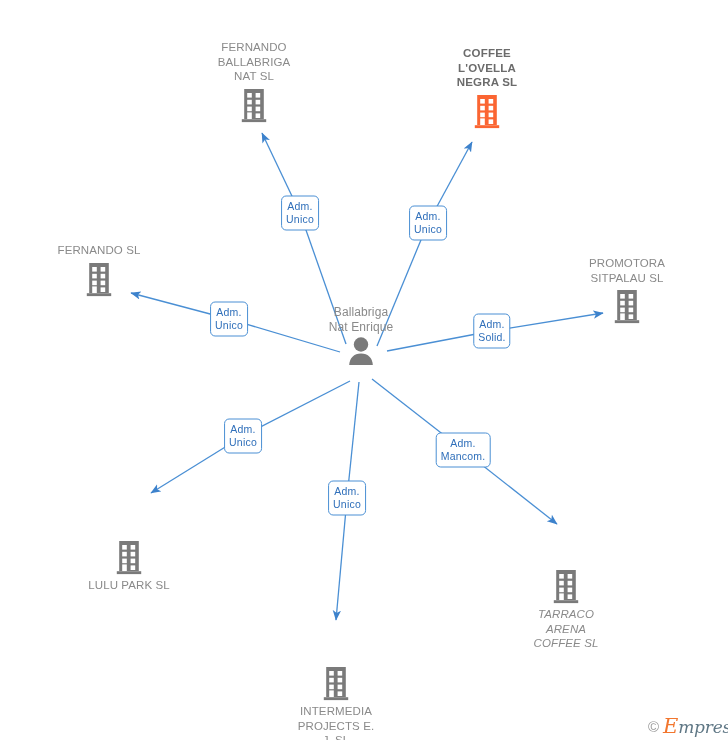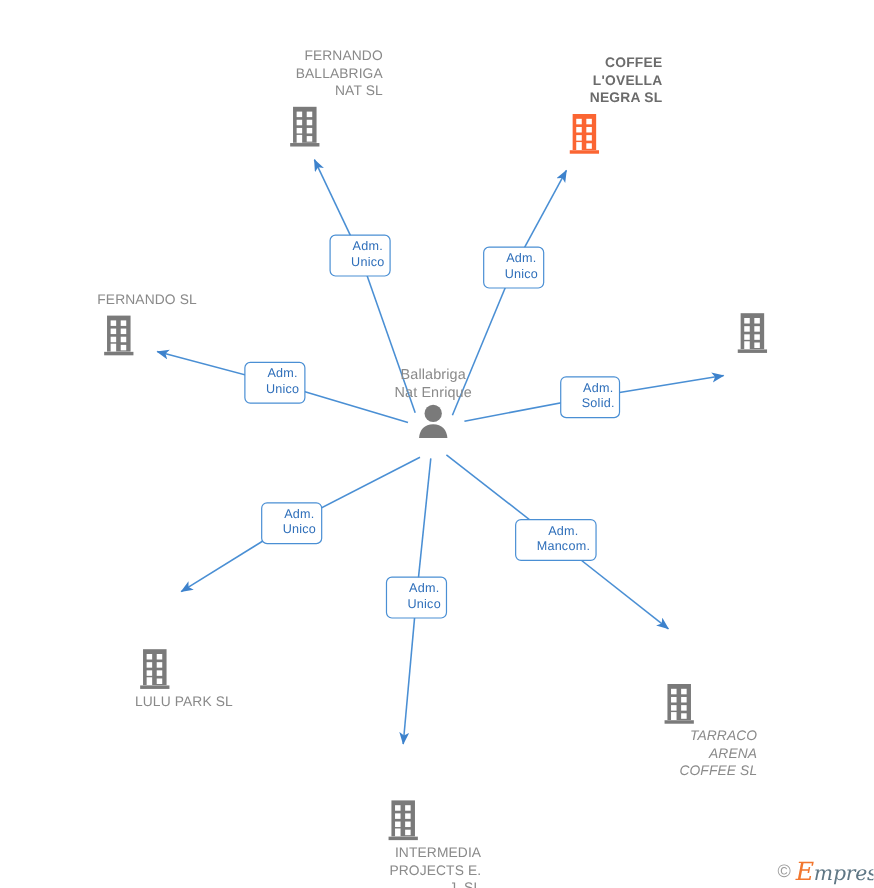--- a/index.html
+++ b/index.html
@@ -23,21 +23,21 @@
     left: 0;
     top: 0;
     width: 728px;
     height: 740px;
   }
 
   
   .node {
     position: absolute;
     width: 130px;
-    text-align: right;
+    text-align: center;
     transform: translateX(-65px);
   }
   .node-label {
     font-size: 11.5px;
     line-height: 14.5px;
     color: #8a8a8a;
     letter-spacing: 0.1px;
     white-space: pre-line;
   }
   .node.highlight .node-label {
@@ -69,21 +69,21 @@
   .edge-label {
     position: absolute;
     box-sizing: border-box;
     background: #ffffff;
     border: 1.3px solid #4a8fd4;
     border-radius: 5px;
     color: #2f6fba;
     font-size: 10.5px;
     line-height: 13px;
     text-align: center;
-    padding: 3px 4px 4px 17px;
+    padding: 3px 4px 4px 4px;
     white-space: pre-line;
     transform: translate(-50%, -50%);
     letter-spacing: 0.2px;
   }
 
   
   #watermark {
     position: absolute;
     display: flex;
     align-items: center;
@@ -194,20 +194,22 @@
             <rect x="14.6" y="12.8" width="4.6" height="4.6" fill="#ffffff"></rect>
             <rect x="6.2" y="19.6" width="4.6" height="4.6" fill="#ffffff"></rect>
             <rect x="14.6" y="19.6" width="4.6" height="4.6" fill="#ffffff"></rect>
             <rect x="14.6" y="26.4" width="4.6" height="4.6" fill="#ffffff"></rect>
     <rect x="6.2" y="25.4" width="4.6" height="6.6" fill="#ffffff"></rect>
     <rect x="0.8" y="32.2" width="24.4" height="2.9" fill="#7a7a7a"></rect>
   </svg>
         </div>
       </div>
       <div class="node label-above" style="left: 627px; top: 256px;">
+        <div class="node-label">PROMOTORA
+SITPALAU  SL</div>
         <div>
           <svg class="node-icon" width="26" height="36" viewBox="0 0 26 36" xmlns="http://www.w3.org/2000/svg">
     <rect x="3.2" y="2" width="19.6" height="30" fill="#7a7a7a"></rect>
     <rect x="6.2" y="6" width="4.6" height="4.6" fill="#ffffff"></rect>
             <rect x="14.6" y="6" width="4.6" height="4.6" fill="#ffffff"></rect>
             <rect x="6.2" y="12.8" width="4.6" height="4.6" fill="#ffffff"></rect>
             <rect x="14.6" y="12.8" width="4.6" height="4.6" fill="#ffffff"></rect>
             <rect x="6.2" y="19.6" width="4.6" height="4.6" fill="#ffffff"></rect>
             <rect x="14.6" y="19.6" width="4.6" height="4.6" fill="#ffffff"></rect>
             <rect x="14.6" y="26.4" width="4.6" height="4.6" fill="#ffffff"></rect>

